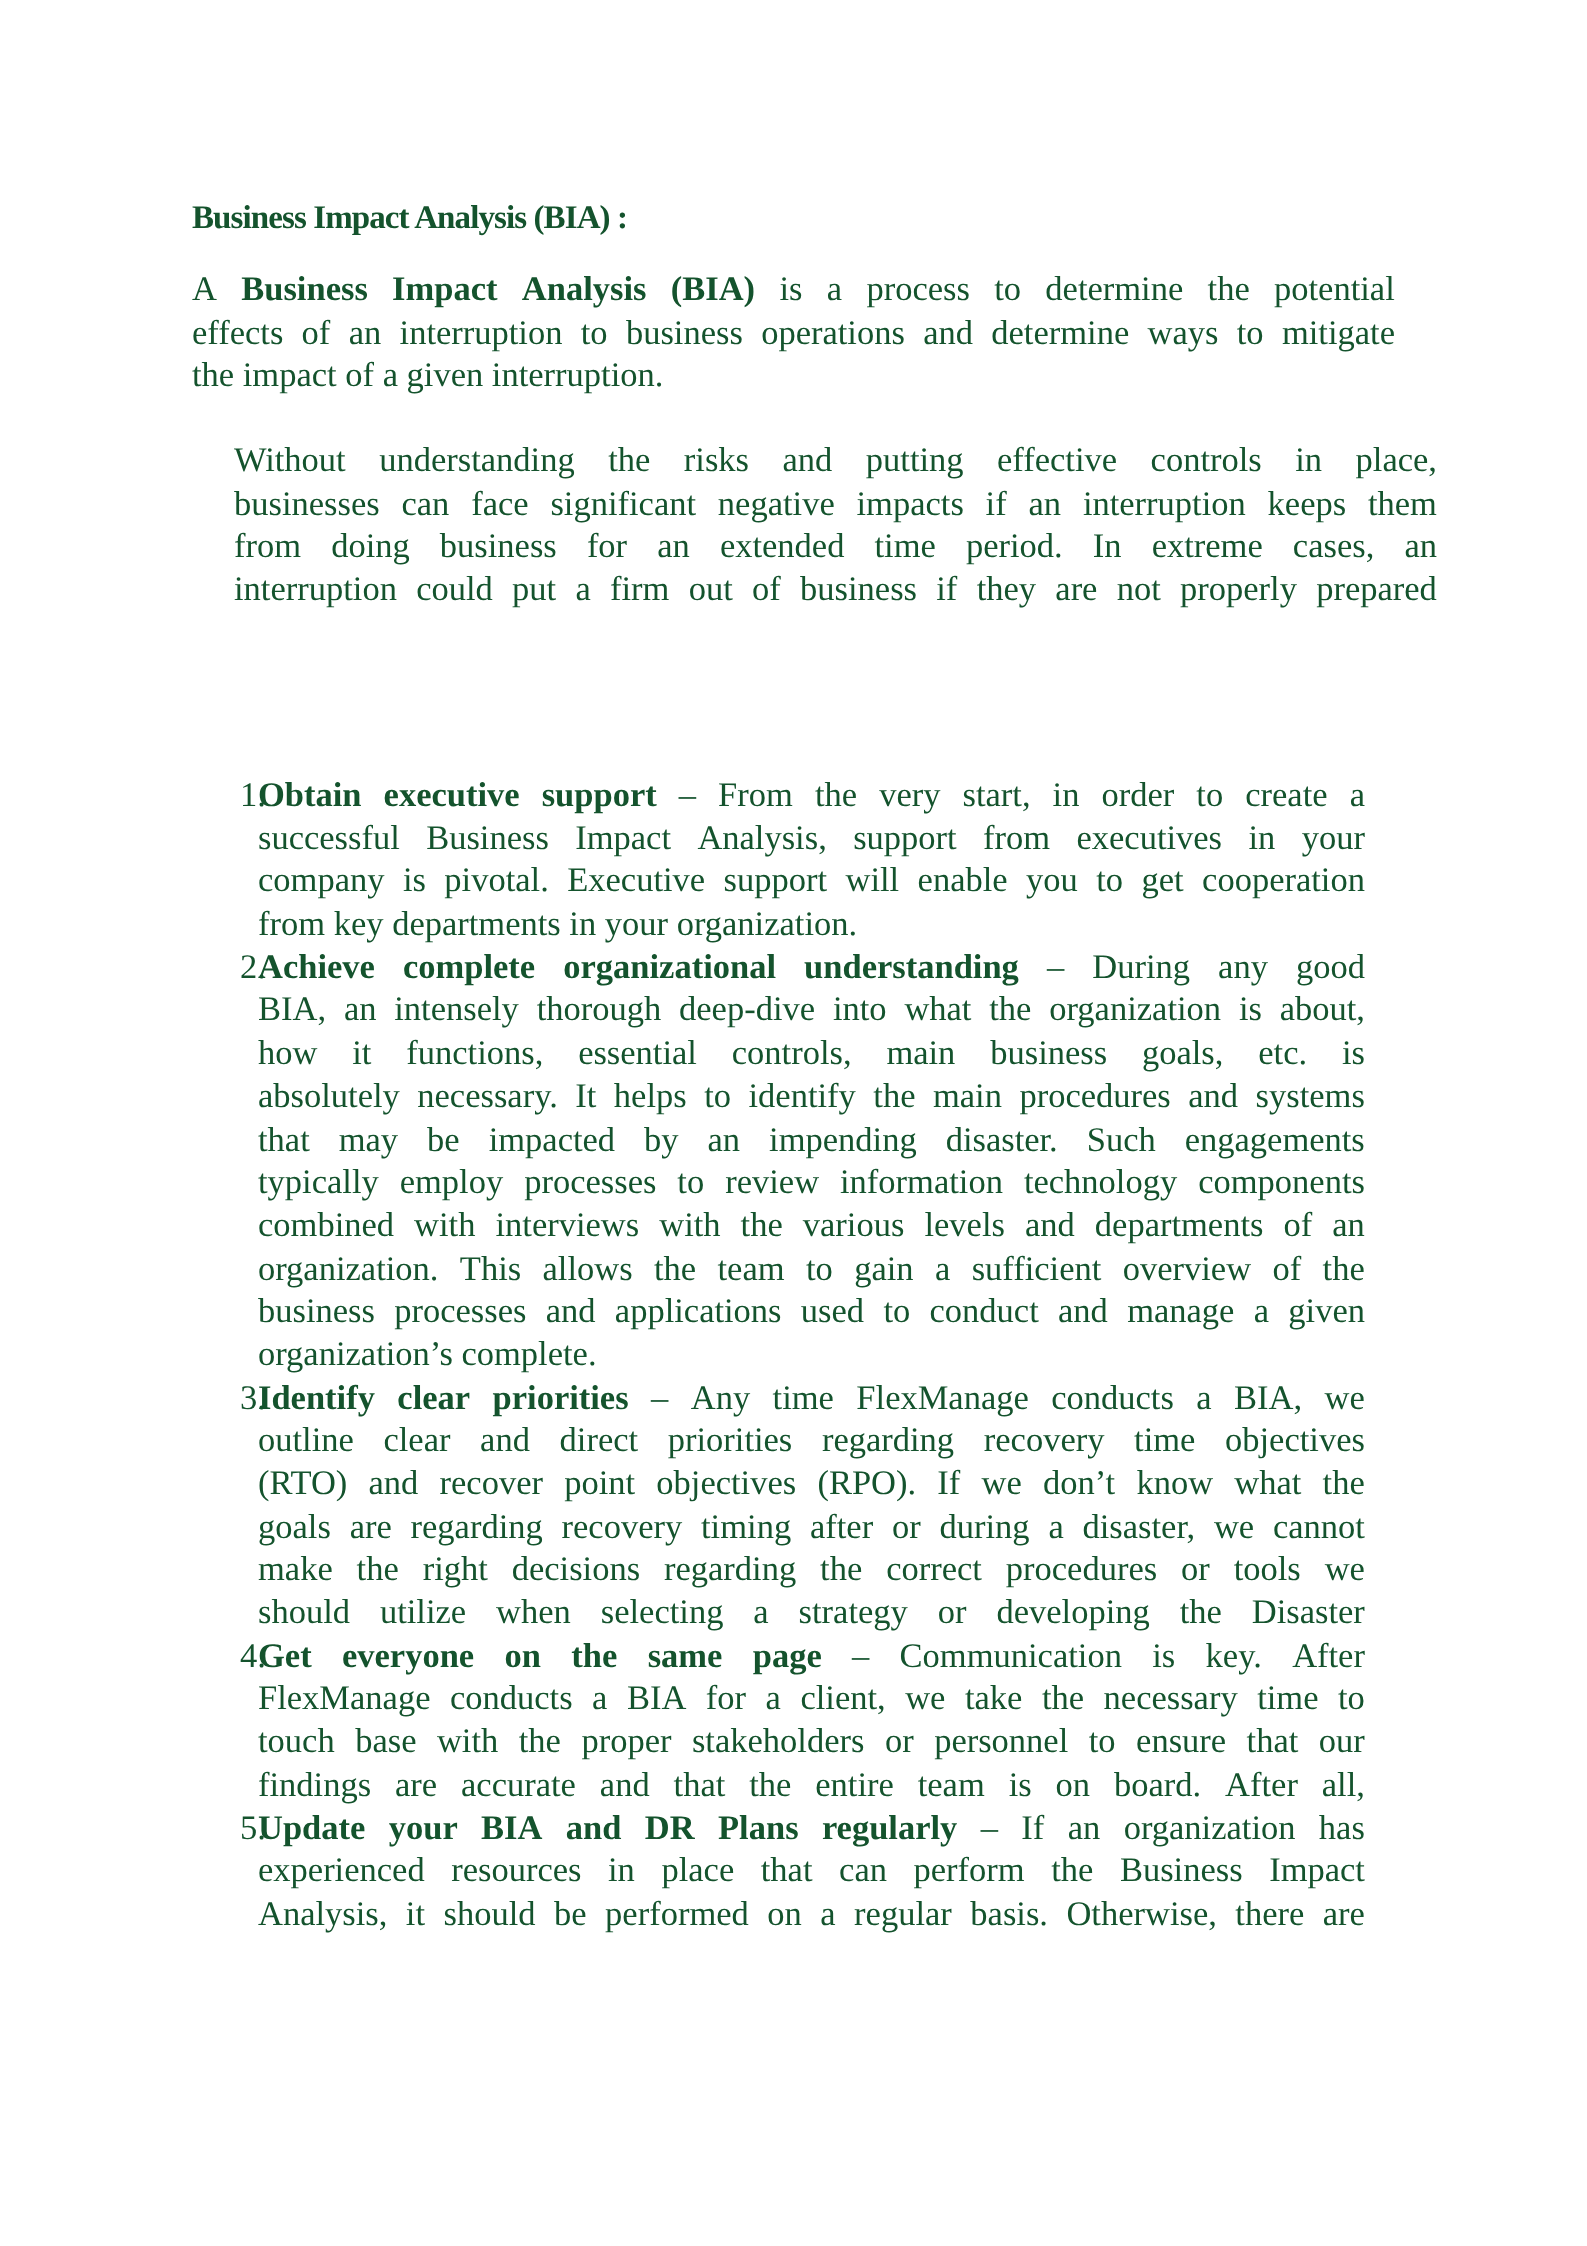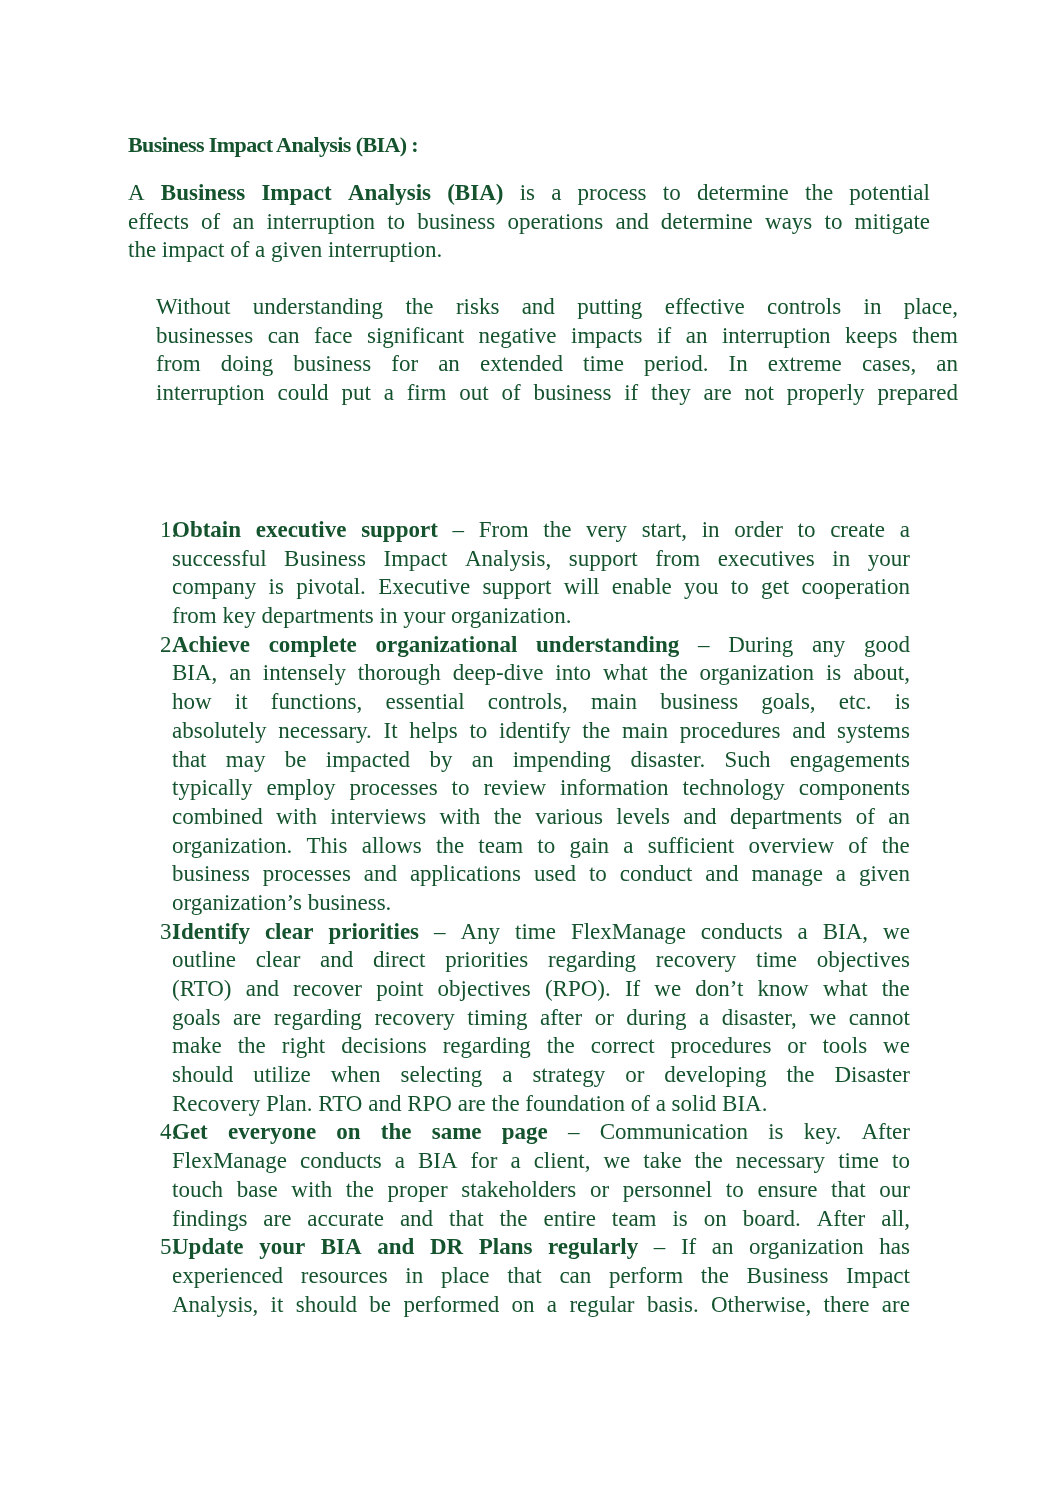--- a/index.html
+++ b/index.html
@@ -281,21 +281,21 @@
             <span>and</span>
             <span>applications</span>
             <span>used</span>
             <span>to</span>
             <span>conduct</span>
             <span>and</span>
             <span>manage</span>
             <span>a</span>
             <span>given</span>
           </div>
-        <div class="left">organization’s business.</div>
+        <div class="left">organization’s complete.</div>
       </div>
     </div>
 
     <div class="item">
       <span class="num">3.</span>
       <div class="body">
         <div class="just first">
             <b>Identify</b>
             <b>clear</b>
             <b>priorities</b>
@@ -365,21 +365,20 @@
             <span>utilize</span>
             <span>when</span>
             <span>selecting</span>
             <span>a</span>
             <span>strategy</span>
             <span>or</span>
             <span>developing</span>
             <span>the</span>
             <span>Disaster</span>
           </div>
-        <div class="left">Recovery Plan. RTO and RPO are the foundation of a solid BIA.</div>
       </div>
     </div>
 
     <div class="item">
       <span class="num">4.</span>
       <div class="body">
         <div class="just first">
             <b>Get</b>
             <b>everyone</b>
             <b>on</b>

